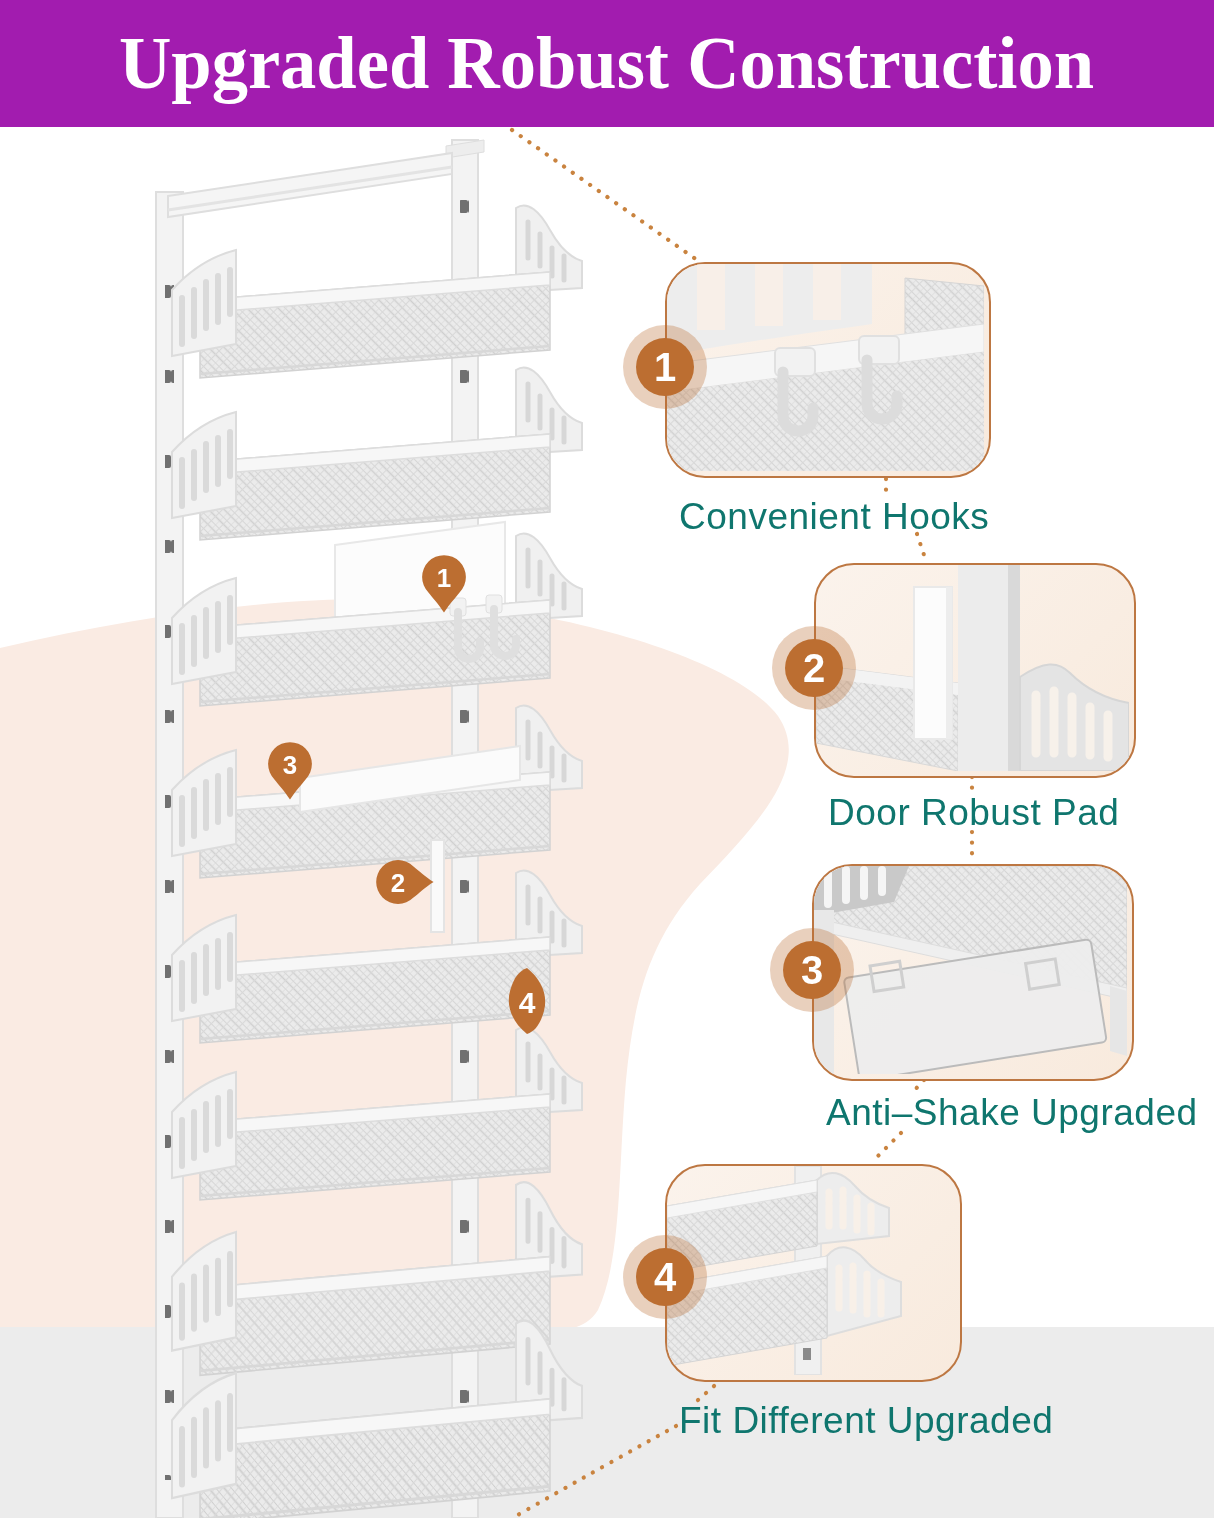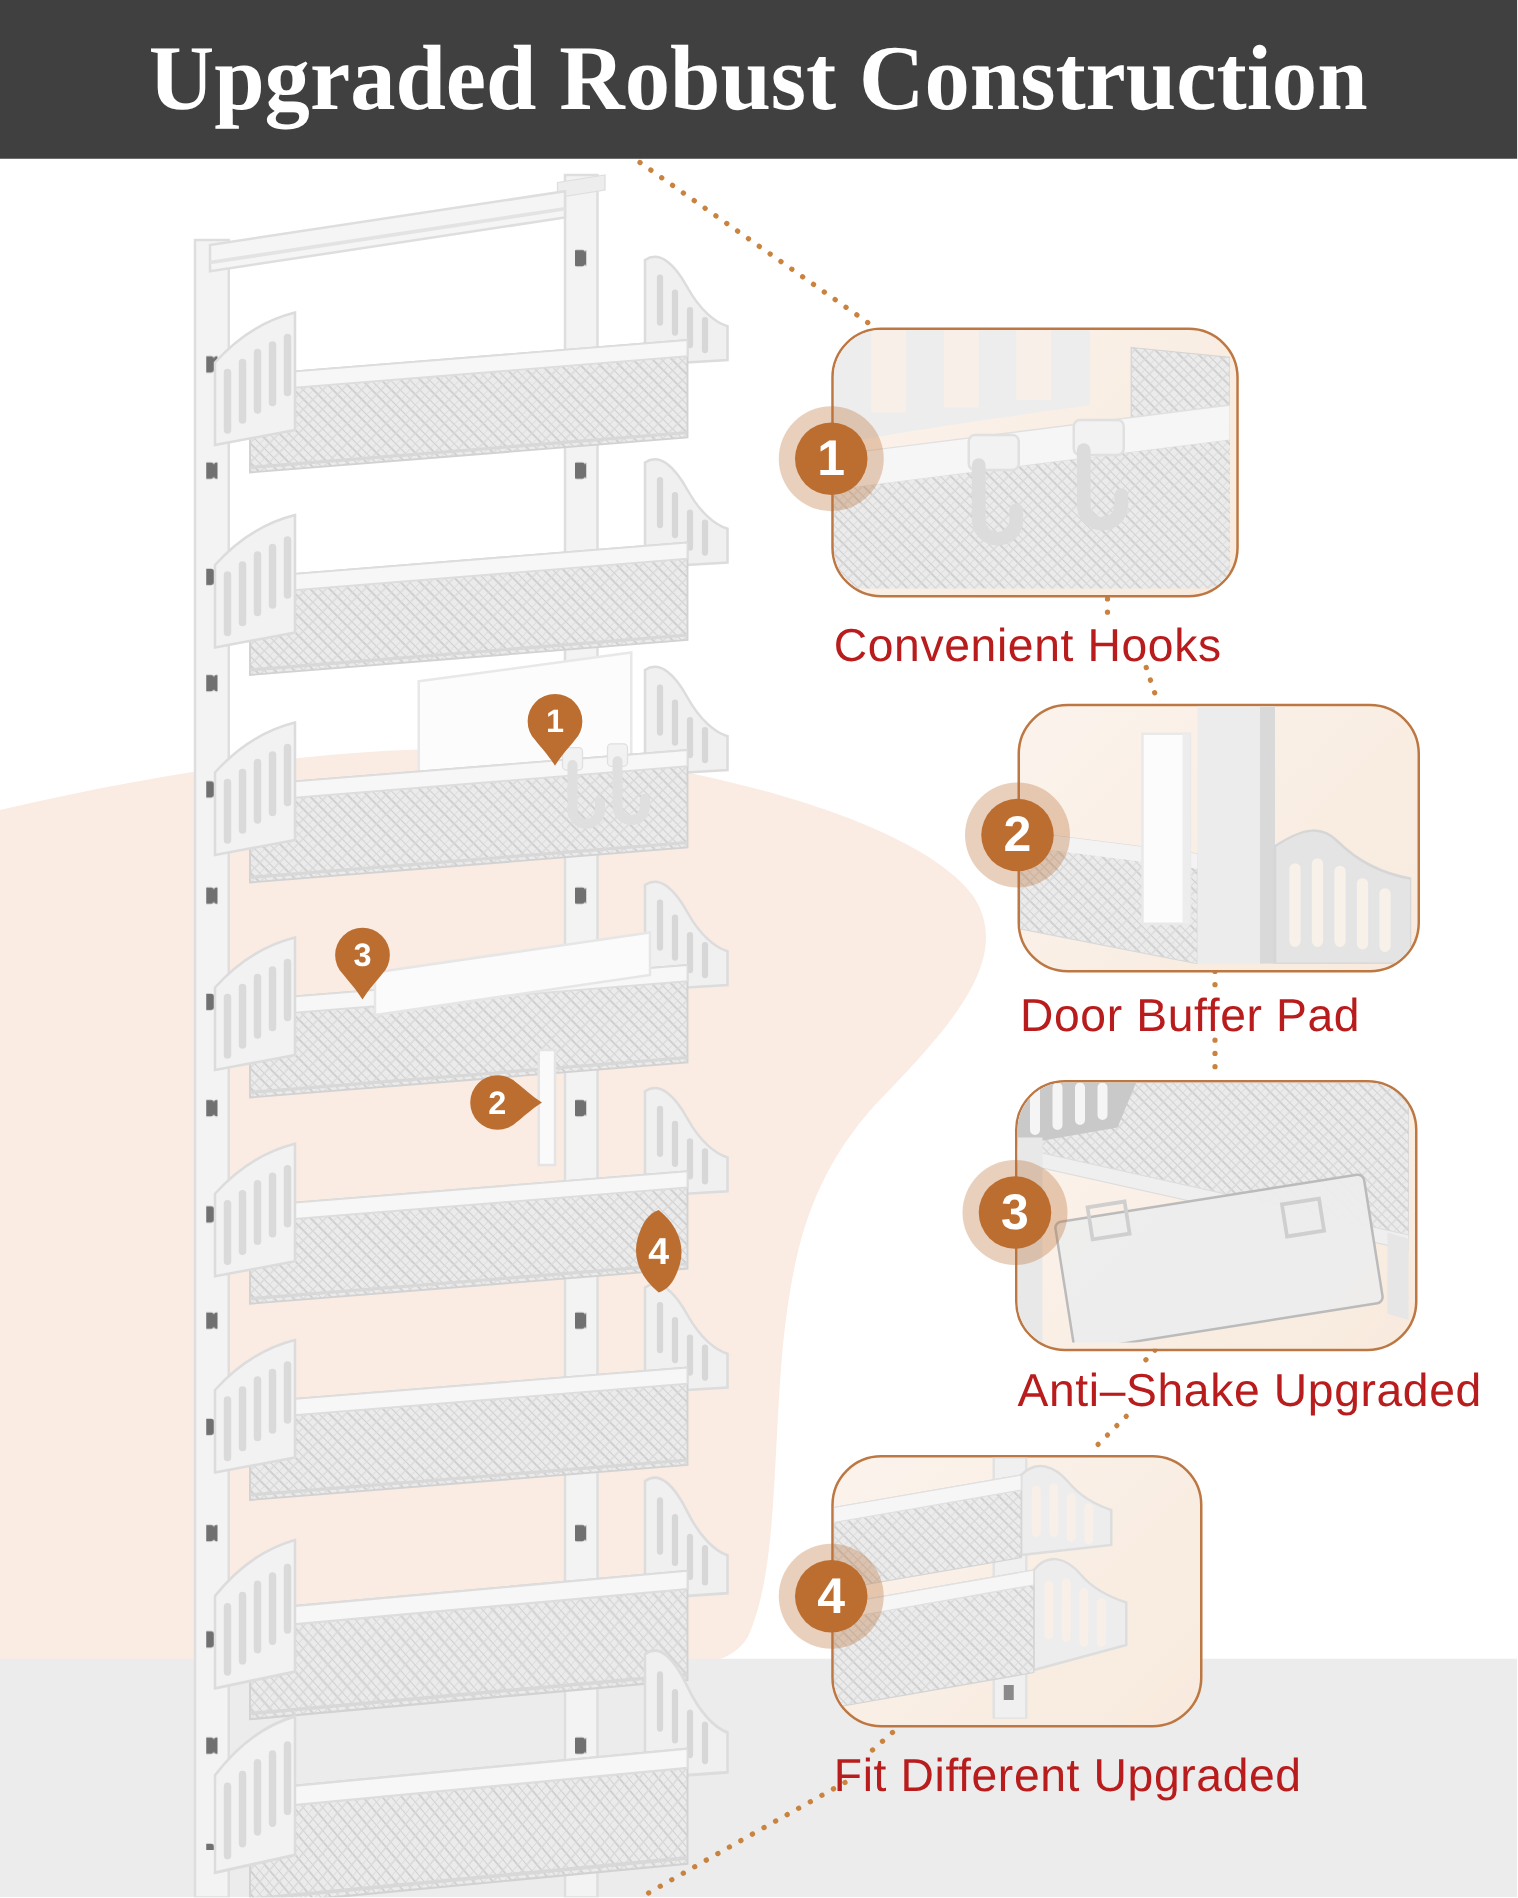--- a/index.html
+++ b/index.html
@@ -1,40 +1,40 @@
 <!DOCTYPE html>
 <html><head>
 <meta charset="utf-8">
 <style>
   html,body{margin:0;padding:0;background:#ffffff;}
   #page{position:relative;width:1214px;height:1518px;overflow:hidden;background:#ffffff;
         font-family:"Liberation Sans",sans-serif;}
   
-  #banner{position:absolute;left:0;top:0;width:1214px;height:127px;background:#404040;
+  #banner{position:absolute;left:0;top:0;width:1214px;height:127px;background:#a21caf;
           display:flex;align-items:center;justify-content:center;z-index:6;}
   #banner h1{margin:0;font-family:"Liberation Serif",serif;font-weight:700;font-size:74px;
              color:#ffffff;letter-spacing:0px;transform:scaleX(.98);white-space:nowrap;}
   
   .layer{position:absolute;left:0;top:0;width:1214px;height:1518px;pointer-events:none;}
   #bg-layer{z-index:0;} #dots-layer{z-index:1;} #product-layer{z-index:2;}
   
   .pin{position:absolute;z-index:3;overflow:visible;}
   .pin text{fill:#ffffff;font-family:"Liberation Sans",sans-serif;font-weight:700;
             text-anchor:middle;dominant-baseline:central;}
   
   .callout{position:absolute;z-index:4;}
   .card{position:absolute;left:0;top:0;border:2.5px solid #BD7742;border-radius:40px;
         overflow:hidden;background:linear-gradient(135deg,#FBF3EC 0%,#F8EADD 100%);}
   .card svg{display:block;}
   .cbadge{position:absolute;width:84px;height:84px;z-index:5;}
   .cbadge .ring{position:absolute;inset:0;border-radius:50%;background:rgba(188,110,49,.32);}
   .cbadge .core{position:absolute;left:13px;top:13px;width:58px;height:58px;border-radius:50%;
         background:#BC6E31;color:#ffffff;font-size:40px;font-weight:700;
         display:flex;align-items:center;justify-content:center;}
-  .caption{position:absolute;left:2px;font-size:37px;color:#b91c1c;white-space:nowrap;
+  .caption{position:absolute;left:14px;font-size:37px;color:#0f766e;white-space:nowrap;
            letter-spacing:.5px;text-align:right;}
 </style>
 </head>
 <body>
 
 <div id="page">
 
   <svg id="bg-layer" class="layer" viewBox="0 0 1214 1518">
     <path d="M 0 648 C 180 606 350 588 480 606 C 620 626 742 668 778 716
              C 812 766 760 822 700 884 C 648 942 634 1000 626 1080
@@ -177,21 +177,21 @@
         <rect x="98" y="22" width="38" height="152" fill="#FCFCFC" stroke="#E9E9E9" stroke-width="2"></rect>
         <rect x="130" y="22" width="6" height="152" fill="#EDEDED"></rect>
         <path d="M204 112 C 228 96 242 96 254 108 C 270 124 290 134 313 138 L313 206 L204 206 Z" fill="#E4E4E4" stroke="#D6D6D6" stroke-width="2"></path>
         <path d="M220 130 v58 M238 126 v62 M256 132 v56 M274 142 v48 M292 150 v42" stroke="#F7F1EA" stroke-width="9" stroke-linecap="round" fill="none"></path>
       </svg>
     </div>
     <div class="cbadge" style="left:-42px;top:63px">
       <div class="ring"></div>
       <div class="core">2</div>
     </div>
-    <div class="caption" style="top:229px">Door Buffer Pad</div>
+    <div class="caption" style="top:229px">Door Robust Pad</div>
   </div>
 
   <div class="callout" style="left:812px;top:864px;width:318px">
     <div class="card" style="width:318px;height:213px">
       <svg width="313" height="208" viewBox="0 0 313 208">
         <defs>
             <pattern id="mC" width="11" height="11" patternUnits="userSpaceOnUse" patternTransform="rotate(45)">
           <rect width="11" height="11" fill="#EBEBEB"></rect>
               <path d="M0 0H11M0 5.5H11" stroke="#CFCFCF" stroke-width="1.5"></path>
           <path d="M0 0V11M5.5 0V11" stroke="#D9D9D9" stroke-width="1.1"></path>

